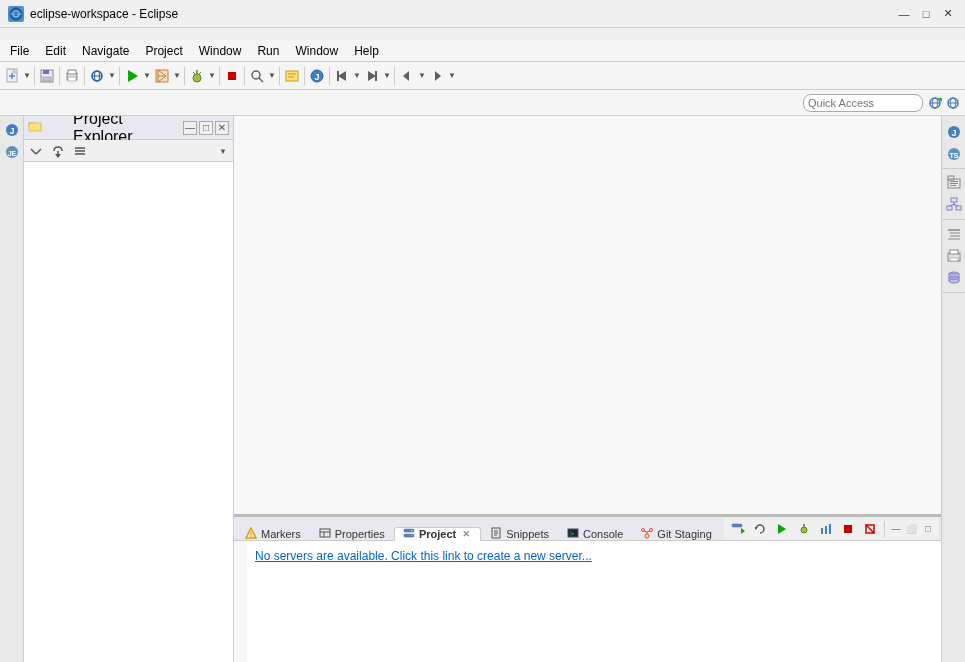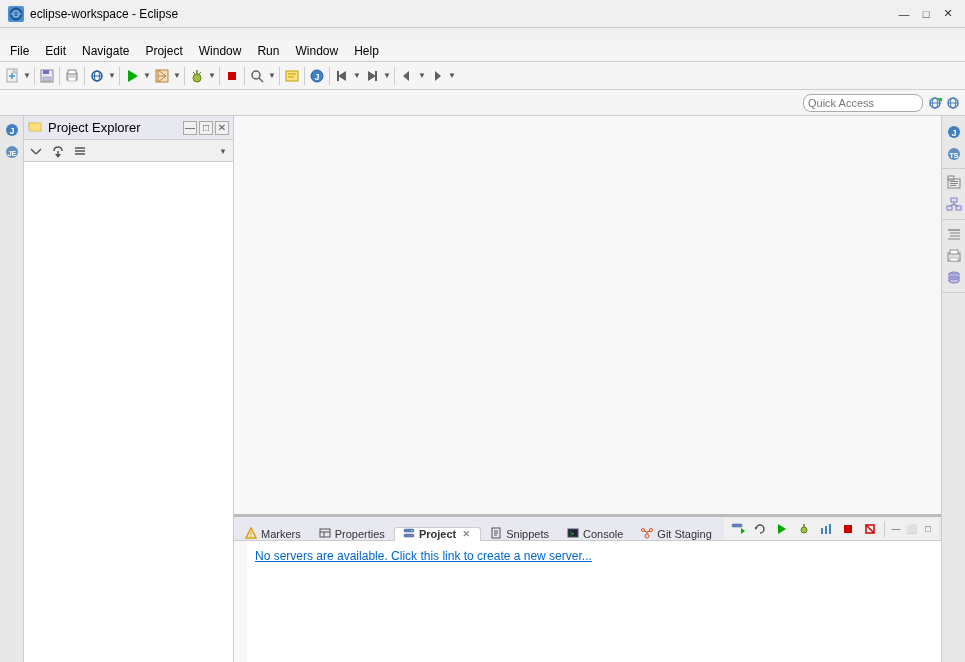--- a/index.html
+++ b/index.html
@@ -179,23 +179,24 @@
       padding: 0 4px;
       border-bottom: 1px solid #ccc;
     }
     .pe-icon {
       width: 16px;
       height: 16px;
       margin-right: 4px;
       font-size: 12px;
     }
     .pe-title {
-      font-size: 13px;
+      font-size: 16px;
       color: #000;
       flex: 1;
+      margin-left: 25px;
     }
     .pe-controls {
       display: flex;
       gap: 2px;
     }
     .pe-ctrl-btn {
       width: 14px;
       height: 14px;
       display: flex;
       align-items: center;

